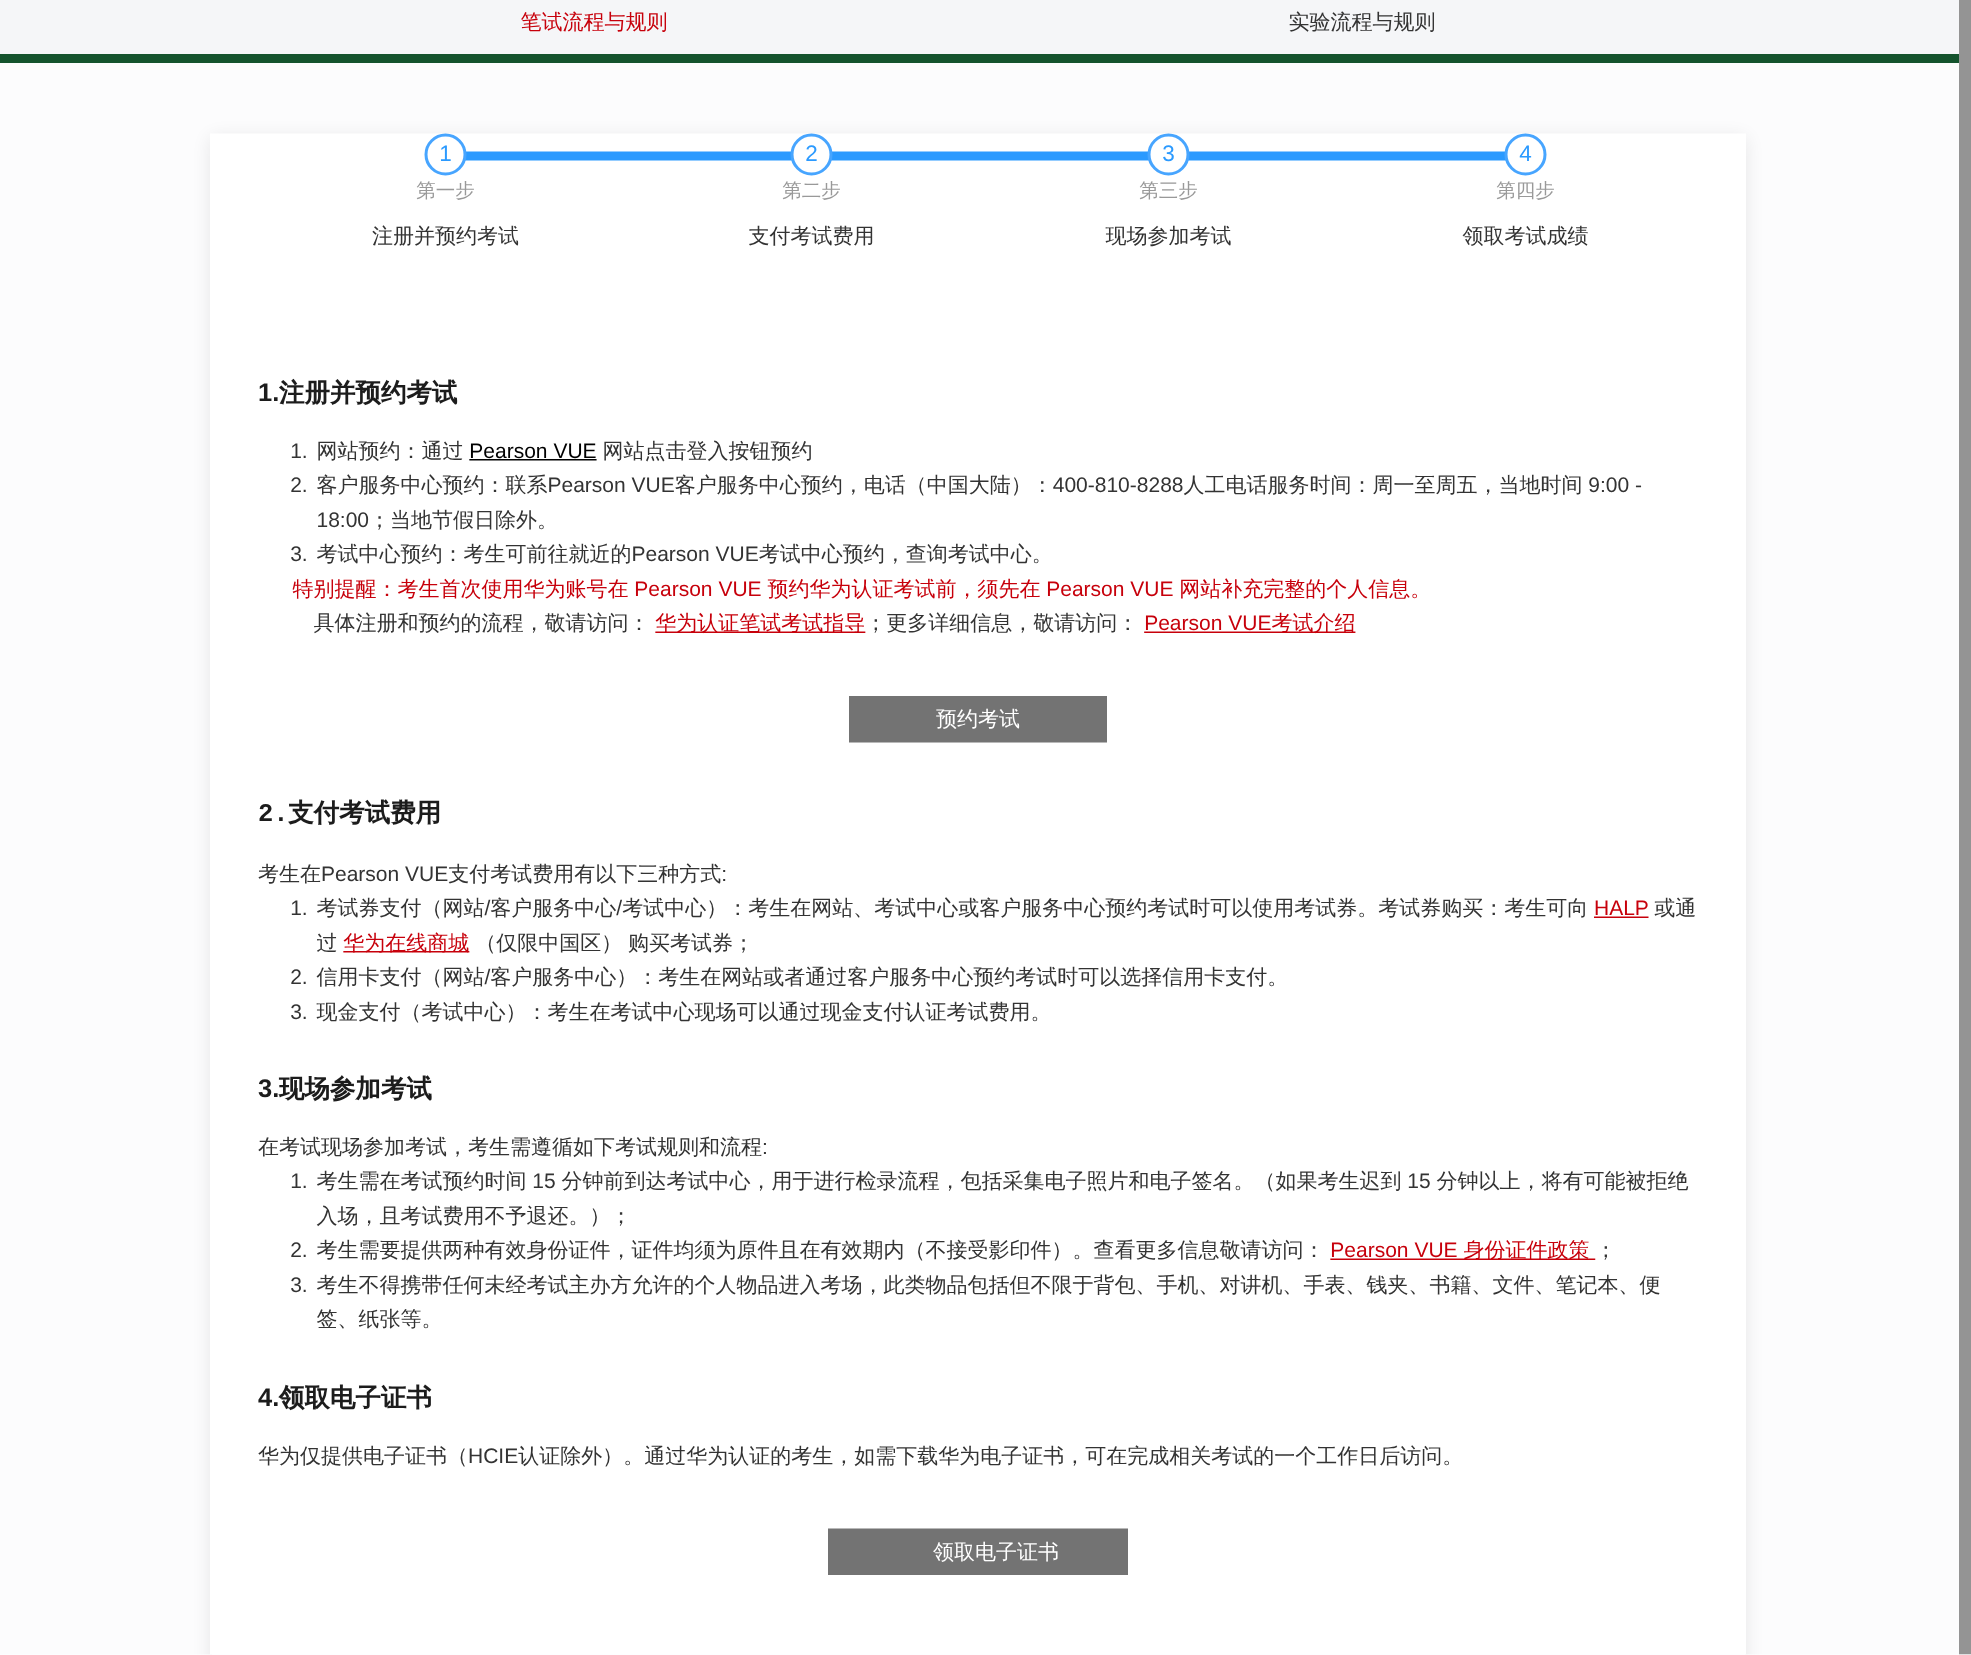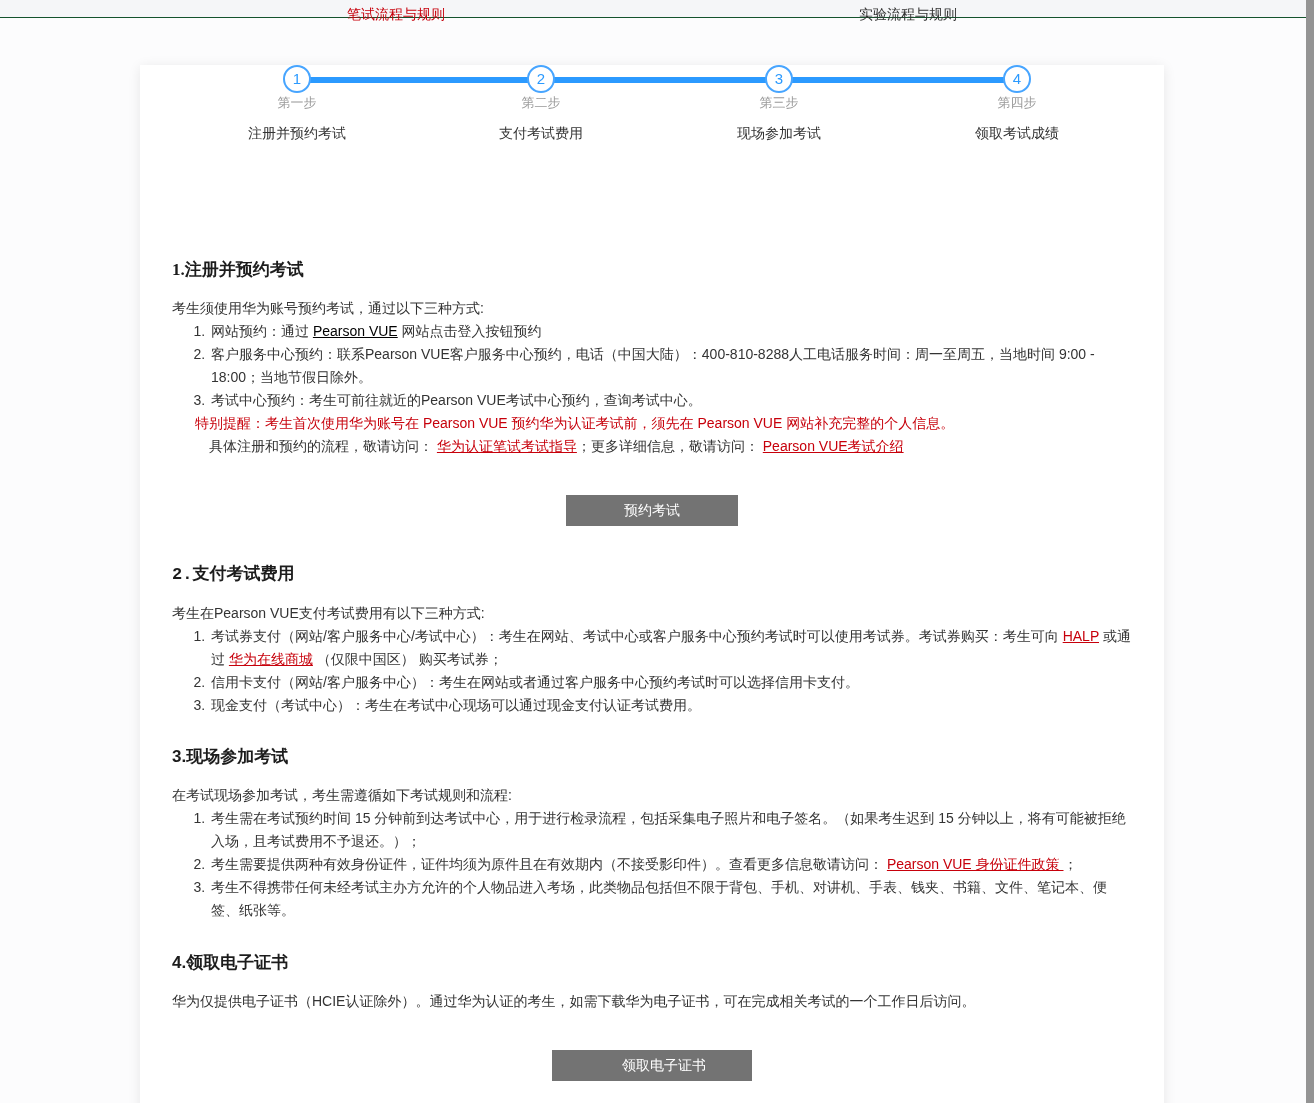--- a/index.html
+++ b/index.html
@@ -7,23 +7,23 @@
   body {
     font-family: "Liberation Sans", "DejaVu Sans", sans-serif;
     background: #fcfcfd;
     color: #333;
     overflow: hidden;
   }
   .page { position: relative; width: 1314px; height: 1103px; }
 
   
   .tabbar {
-    width: 1306px; height: 18px;
+    width: 1306px; height: 42px;
     background: #f5f6f8;
-    border-bottom: 1px solid #14532d;
+    border-bottom: 6px solid #14532d;
   }
   .tabbar-inner {
     margin-left: 140px; width: 1024px; height: 30px;
     display: flex;
   }
   .tab {
     flex: 1; text-align: center; line-height: 29px;
     font-size: 14px; color: #333; cursor: pointer;
   }
   .tab.active { color: #c7000b; }
@@ -58,21 +58,21 @@
   .step-sub  { margin-top: 1px; font-size: 13px; color: #999; }
   .step-name { margin-top: 13px; font-size: 14px; color: #333; }
   .step-1 { left: 125px; } .step-2 { left: 369px; }
   .step-3 { left: 607px; } .step-4 { left: 845px; }
 
   
   h2.sec-heading {
     font-size: 17px; font-weight: bold; color: #1c1c1c;
     line-height: 18px; margin-bottom: 18px;
   }
-  .sec1-heading { margin-top: 90px; font-family: Liberation Serif, serif; }
+  .sec1-heading { margin-top: 58px; }
   .sec2-heading { margin-top: 40px; font-family: Liberation Mono, monospace; }
   .sec3-heading { margin-top: 31px; }
   .sec4-heading { margin-top: 32px; }
   p.body-text, ol.list li, p.reminder, p.note-line {
     font-size: 14px; line-height: 23px; color: #333;
   }
   ol.list { margin: 0 0 0 0; padding-left: 37px; list-style: decimal outside; }
   ol.list li { padding-left: 2px; }
   p.reminder { margin-left: 23px; color: #c7000b; }
   p.note-line { margin-left: 37px; }
@@ -133,21 +133,20 @@
         <div class="step-name">现场参加考试</div>
       </div>
       <div class="step step-4">
         <div class="step-circle">4</div>
         <div class="step-sub">第四步</div>
         <div class="step-name">领取考试成绩</div>
       </div>
     </div>
 
     <h2 class="sec-heading sec1-heading">1.注册并预约考试</h2>
-    <p class="body-text">考生须使用华为账号预约考试，通过以下三种方式:</p>
     <ol class="list">
       <li><span>网站预约：通过 </span><a class="lnk lnk-blue">Pearson VUE</a><span> 网站点击登入按钮预约</span></li>
       <li><span>客户服务中心预约：联系Pearson VUE客户服务中心预约，电话（中国大陆）：400-810-8288人工电话服务时间：周一至周五，当地时间 9:00 - 18:00；当地节假日除外。</span></li>
       <li><span>考试中心预约：考生可前往就近的Pearson VUE考试中心预约，查询考试中心。</span></li>
     </ol>
     <p class="reminder">特别提醒：考生首次使用华为账号在 Pearson VUE 预约华为认证考试前，须先在 Pearson VUE 网站补充完整的个人信息。</p>
     <p class="note-line"><span>具体注册和预约的流程，敬请访问： </span><a class="lnk lnk-red">华为认证笔试考试指导</a><span>；更多详细信息，敬请访问： </span><a class="lnk lnk-red">Pearson VUE考试介绍</a></p>
     <div class="btn-row">
       <button class="btn btn-book">预约考试</button>
     </div>

